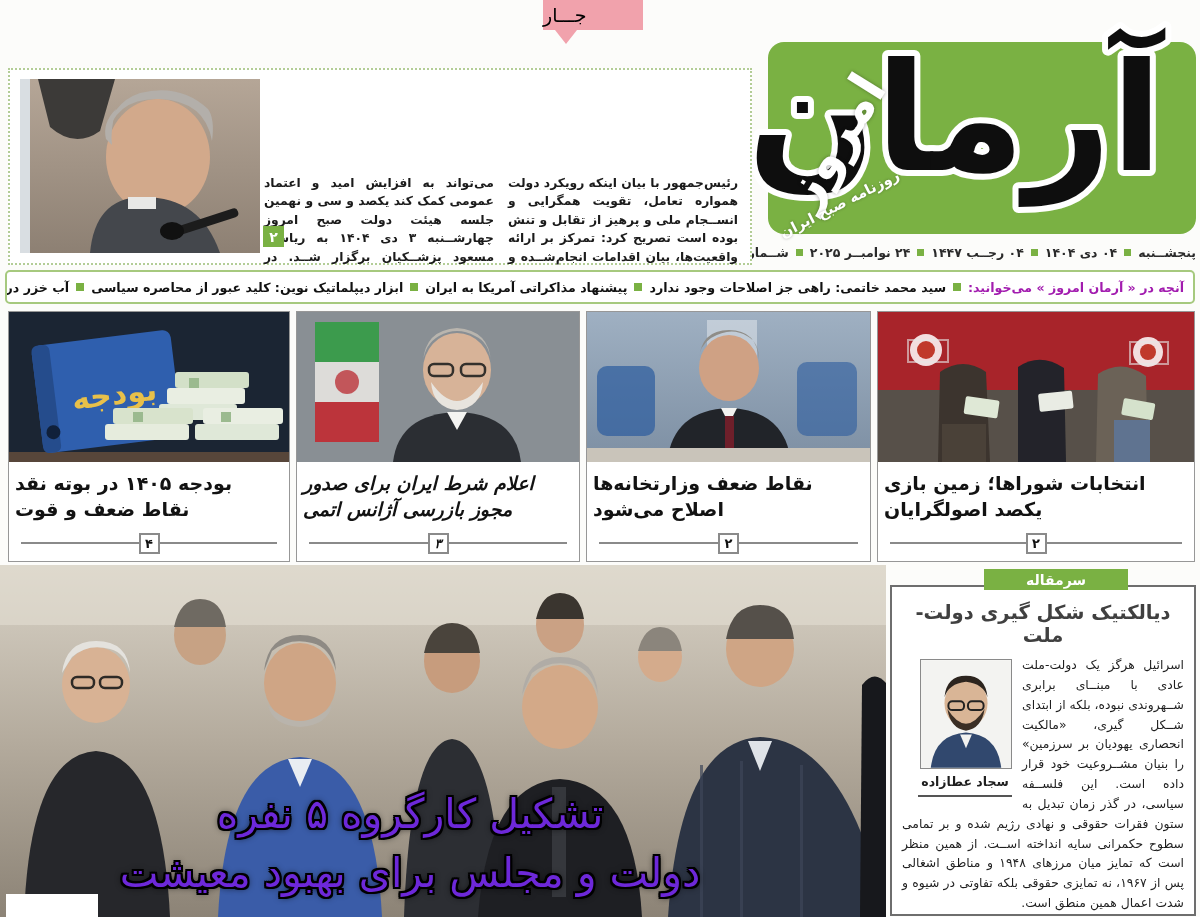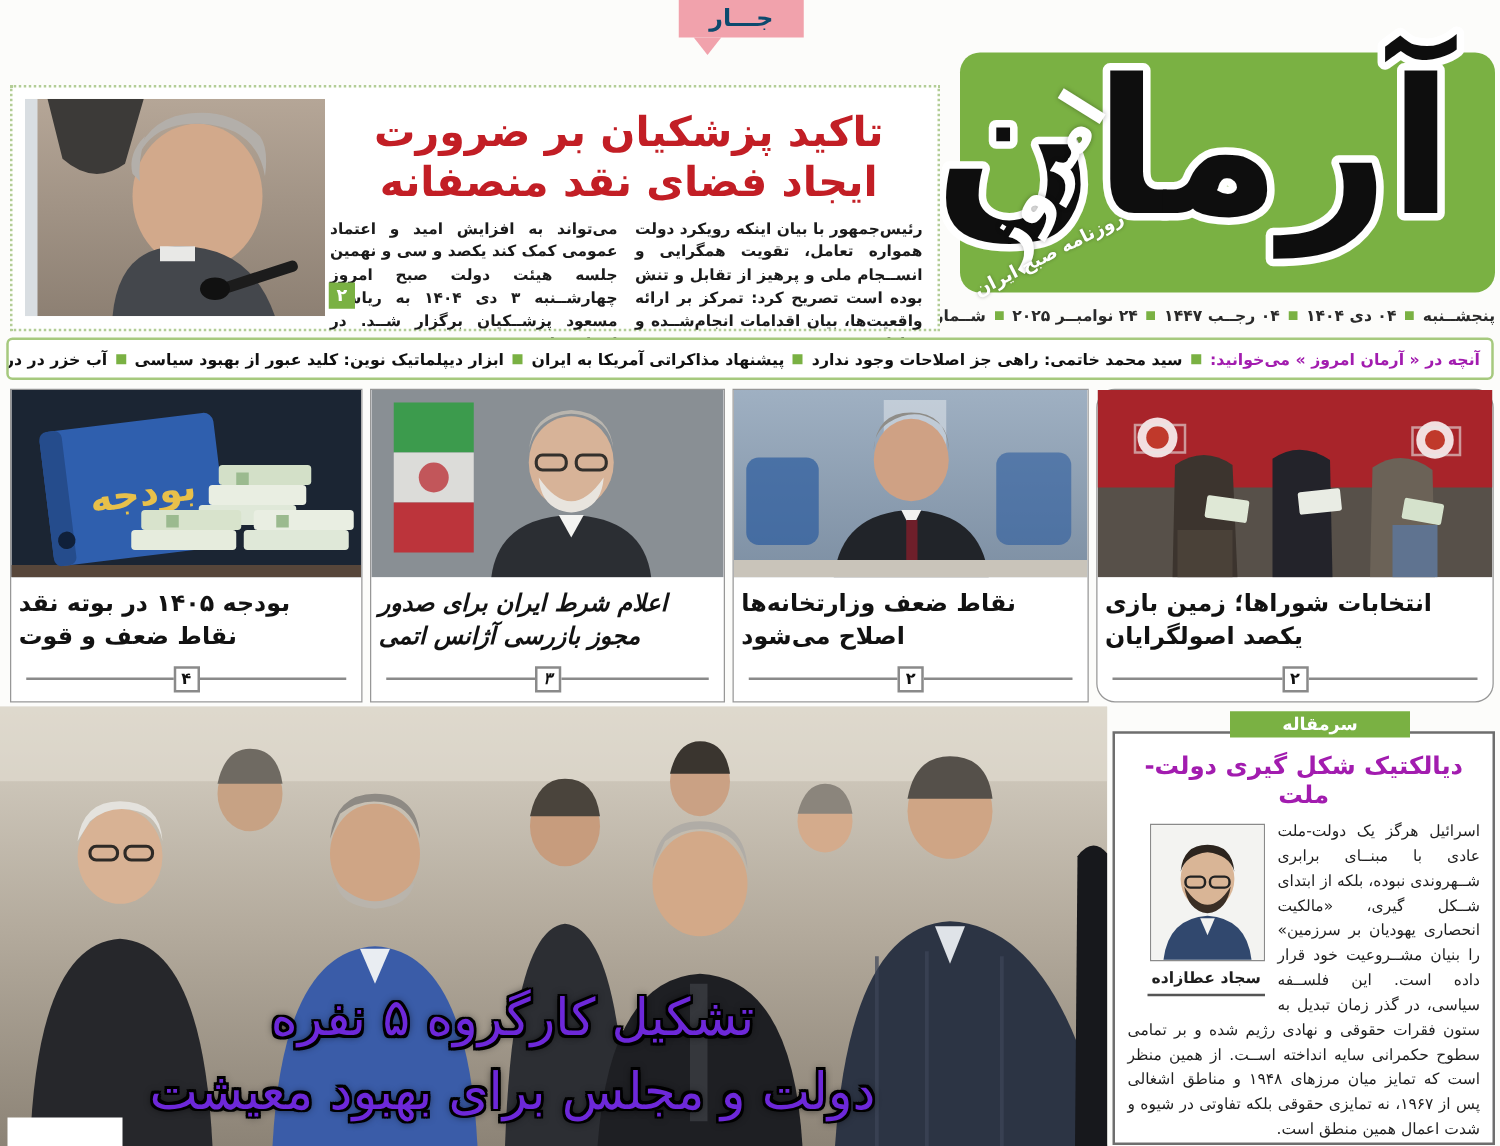--- a/index.html
+++ b/index.html
@@ -10,22 +10,22 @@
   *{margin:0;padding:0;box-sizing:border-box;}
   html,body{background:#e8e8e8;}
   body{font-family:"DejaVu Sans",sans-serif;}
   #page{
     position:relative;width:1200px;height:917px;background:#fcfcfa;
     overflow:hidden;direction:rtl;margin:0 auto;
   }
   
   .corner-tab{
     position:absolute;left:543px;top:0;width:100px;height:30px;
-    background:var(--tab-pink);color:#0c4a6e;font-weight:bold;font-size:19px;
-    display:flex;align-items:center;justify-content:center;
+    background:var(--tab-pink);color:#000000;font-weight:normal;font-size:19px;
+    display:flex;align-items:center;justify-content:flex-end;
   }
   .corner-tab::after{
     content:"";position:absolute;left:12px;top:30px;
     border-left:11px solid transparent;border-right:11px solid transparent;
     border-top:14px solid var(--tab-pink);
   }
   
   .mast-green{
     position:absolute;left:768px;top:42px;width:428px;height:192px;
     background:var(--accent-green);border-radius:16px;
@@ -111,21 +111,21 @@
   .editorial{
     position:absolute;left:890px;top:585px;width:306px;height:331px;
     border:2px solid #6e6e6e;background:#fff;overflow:hidden;
   }
   .ed-tab{
     position:absolute;left:984px;top:569px;width:144px;height:21px;
     background:var(--accent-green);color:#fff;font-size:14px;font-weight:bold;
     display:flex;align-items:center;justify-content:center;z-index:3;
   }
   .ed-title{
-    margin:14px 8px 4px;text-align:center;font-size:19.5px;font-weight:800;color:#a21caf;
+    margin:14px 8px 4px;text-align:center;font-size:19.5px;font-weight:800;color:#404040;
   }
   .ed-body{
     padding:4px 10px;direction:rtl;font-size:12.4px;line-height:1.6;
     text-align:justify;color:#1f1f1f;
   }
   .ed-author{
     float:left;width:94px;margin:4px 10px 2px 16px;text-align:center;
     border-bottom:2px solid #555;padding-bottom:3px;
   }
   .ed-author .av{width:92px;height:110px;border:1px solid #8a8a8a;display:block;}
@@ -179,45 +179,41 @@
         <path d="M18,0 L95,0 L80,52 Q55,70 30,48 Z" fill="#3c3a38"></path>
         <ellipse cx="138" cy="78" rx="52" ry="58" fill="#d2a98b"></ellipse>
         <path d="M86,60 Q95,18 140,20 Q185,22 192,62 Q195,40 188,30 Q160,4 120,14 Q90,24 86,60 Z" fill="#b3afaa"></path>
         <path d="M86,60 Q82,44 96,30 Q90,52 92,66 Z" fill="#b3afaa"></path>
         <path d="M70,174 Q75,120 120,118 Q180,116 200,174 Z" fill="#44474c"></path>
         <rect x="108" y="118" width="28" height="12" fill="#e8e8e6"></rect>
         <rect x="150" y="150" width="70" height="9" rx="4" transform="rotate(-18 150 150)" fill="#1c1c1c"></rect>
         <ellipse cx="152" cy="152" rx="12" ry="9" fill="#111"></ellipse>
       </svg>
     </div>
-    <div class="lead-headline">
-      <div>تاکید پزشکیان بر ضرورت</div>
-      <div>ایجاد فضای نقد منصفانه</div>
-    </div>
     <div class="lead-body">
       <div>رئیس‌جمهور با بیان اینکه رویکرد دولت همواره تعامل، تقویت همگرایی و انســجام ملی و پرهیز از تقابل و تنش بوده است تصریح کرد: تمرکز بر ارائه واقعیت‌ها، بیان اقدامات انجام‌شــده و نقاط مثبت</div>
       <div>می‌تواند به افزایش امید و اعتماد عمومی کمک کند یکصد و سی و نهمین جلسه هیئت دولت صبح امروز چهارشــنبه ۳ دی ۱۴۰۴ به ریاست مسعود پزشــکیان برگزار شــد. در ابتدای جلسه هیئت ..</div>
     </div>
     <div class="lead-badge">۲</div>
   </div>
 
   <div class="strip">
     <span class="lbl">آنچه در « آرمان امروز » می‌خوانید:</span>
     <span class="sq"></span>
     <span class="itm">سید محمد خاتمی: راهی جز اصلاحات وجود ندارد</span>
     <span class="sq"></span>
     <span class="itm">پیشنهاد مذاکراتی آمریکا به ایران</span>
     <span class="sq"></span>
-    <span class="itm">ابزار دیپلماتیک نوین: کلید عبور از بهبود سیاسی</span>
+    <span class="itm">ابزار دیپلماتیک نوین: کلید عبور از محاصره سیاسی</span>
     <span class="sq"></span>
     <span class="itm">آب خزر در دریاچه ارومیه؟</span>
 
   </div>
 
-  <div class="nbox" style="left:877px;width:318px;border-radius:15px;">
+  <div class="nbox" style="left:877px;width:318px;">
     <div class="ph">
       <svg width="316" height="150" viewBox="0 0 316 150">
         <rect width="316" height="150" fill="#575049"></rect>
         <rect x="0" y="0" width="316" height="78" fill="#a8242a"></rect>
         <circle cx="48" cy="38" r="16" fill="#fff" opacity=".85"></circle>
         <circle cx="48" cy="38" r="9" fill="#c0392b"></circle>
         <circle cx="270" cy="40" r="15" fill="#fff" opacity=".85"></circle>
         <circle cx="270" cy="40" r="8" fill="#c0392b"></circle>
         <rect x="30" y="28" width="40" height="22" fill="none" stroke="#e6e6e6" stroke-width="2" opacity=".6"></rect>
         <rect x="252" y="30" width="38" height="22" fill="none" stroke="#e6e6e6" stroke-width="2" opacity=".6"></rect>

